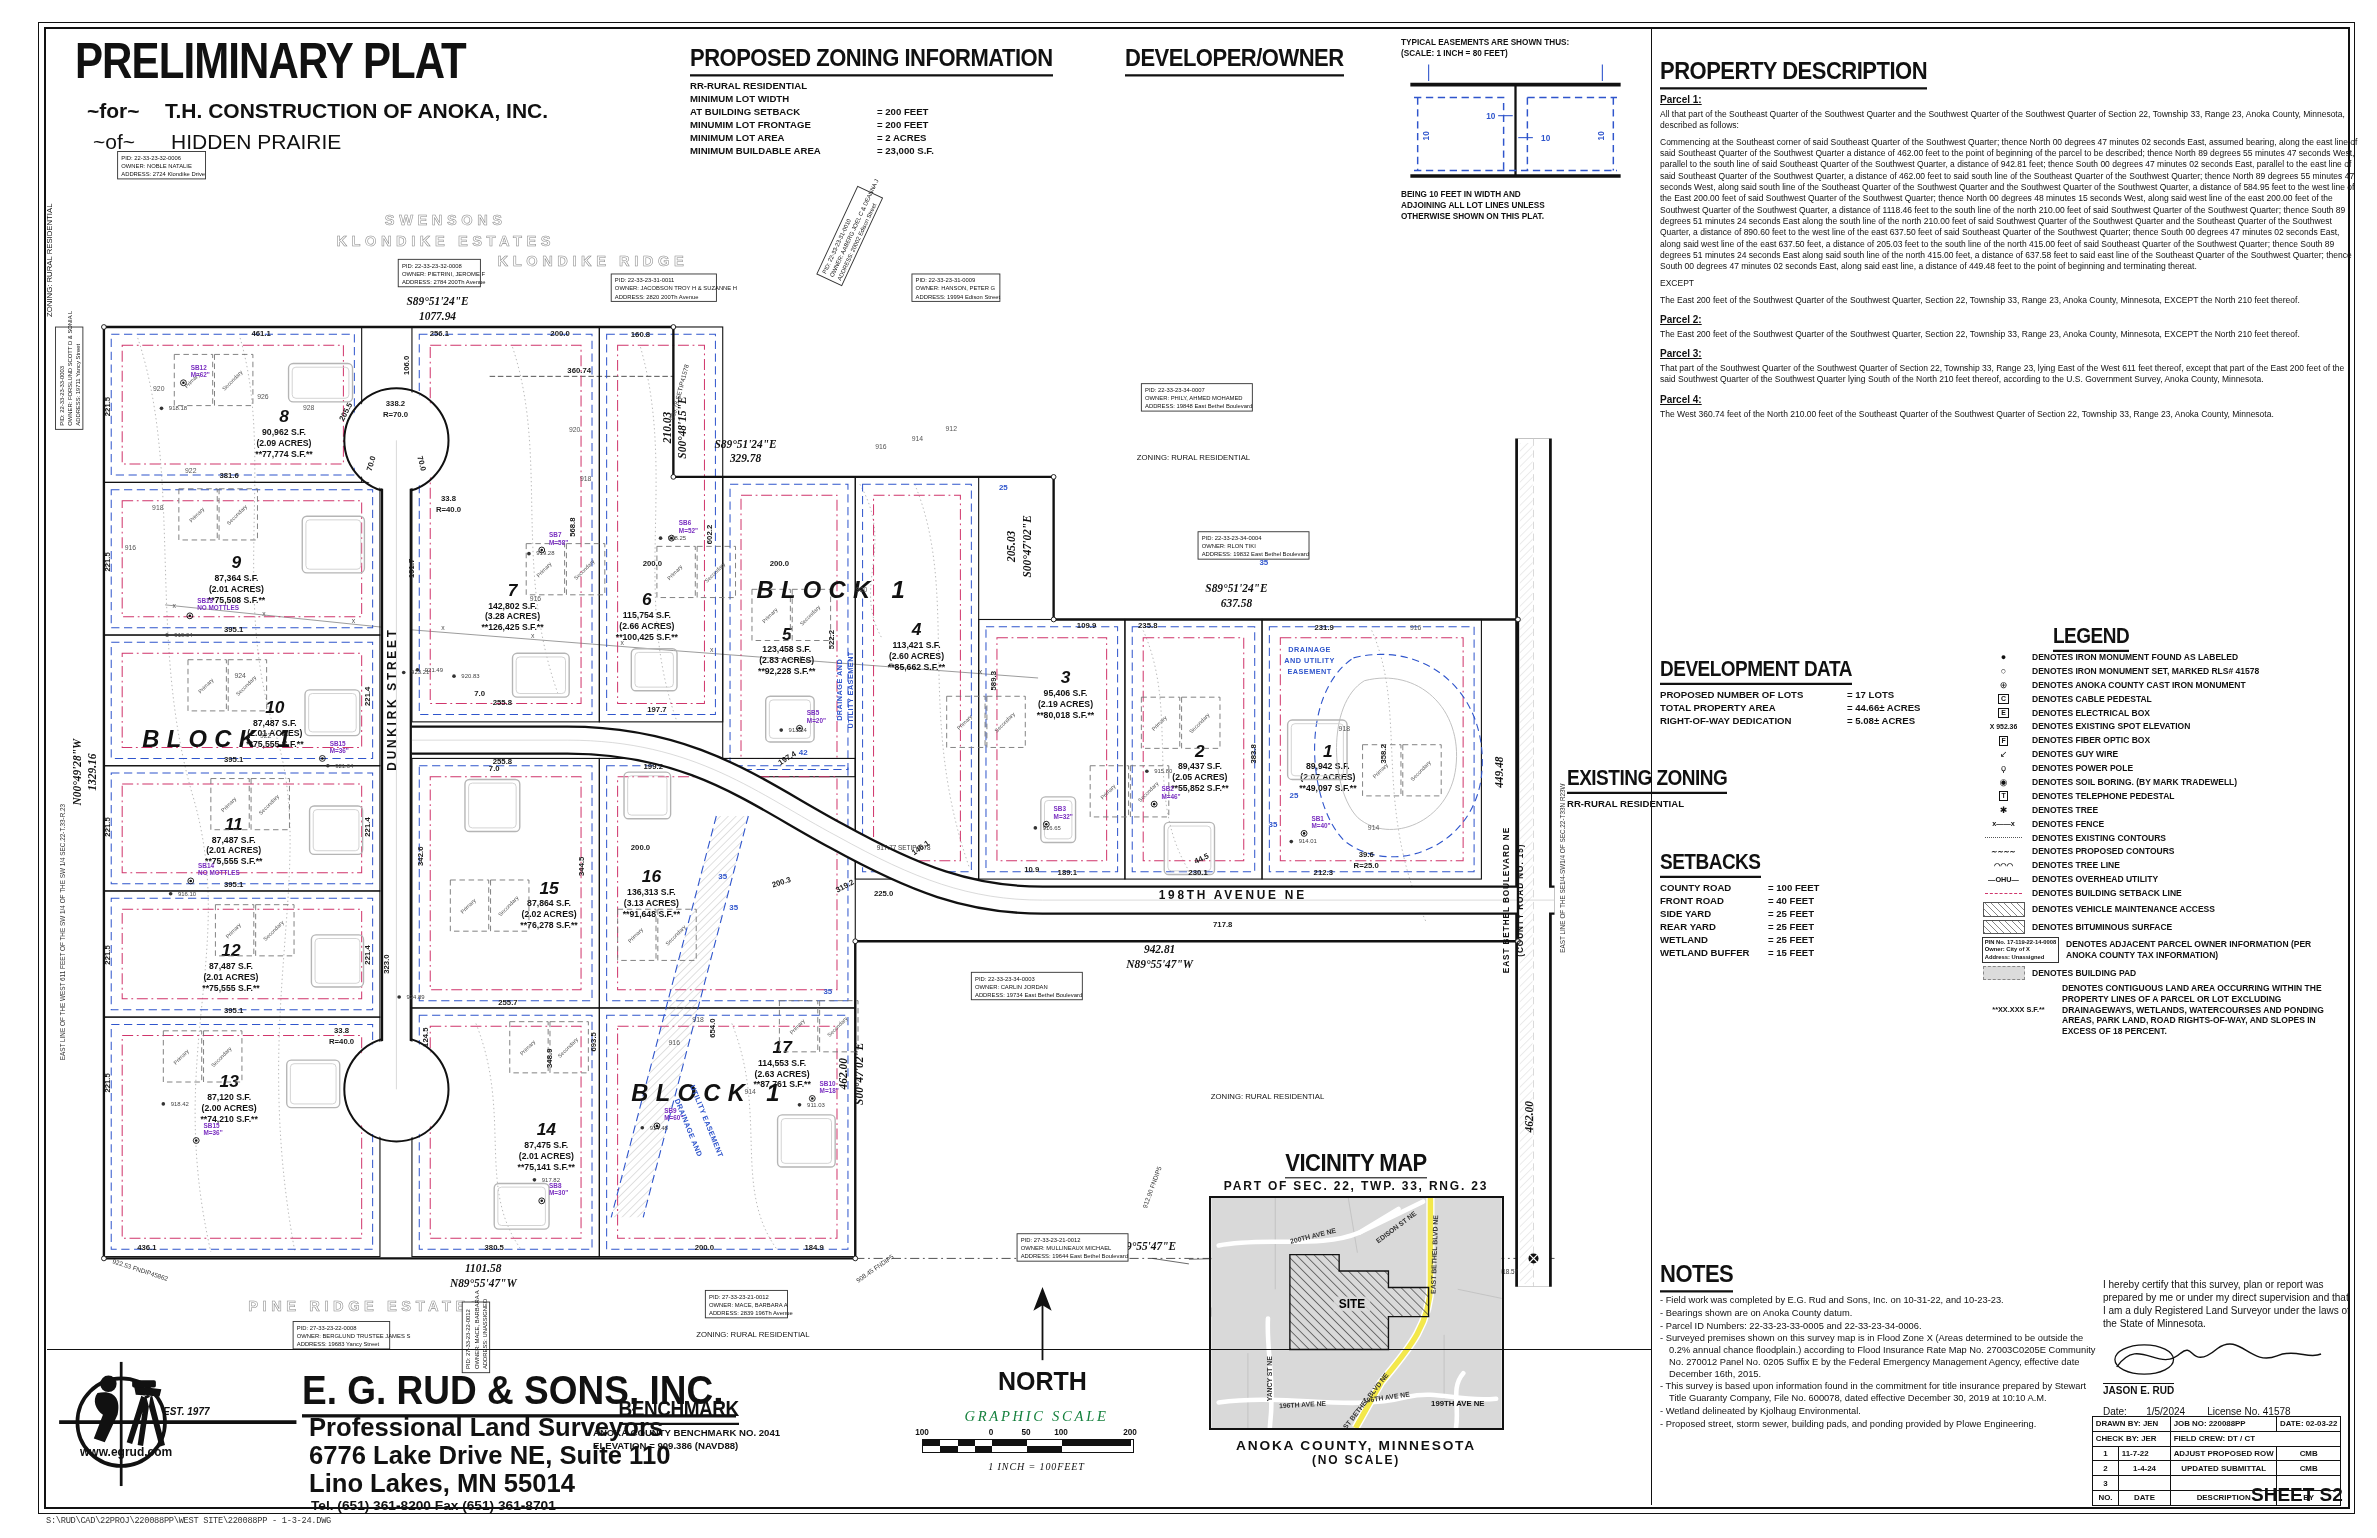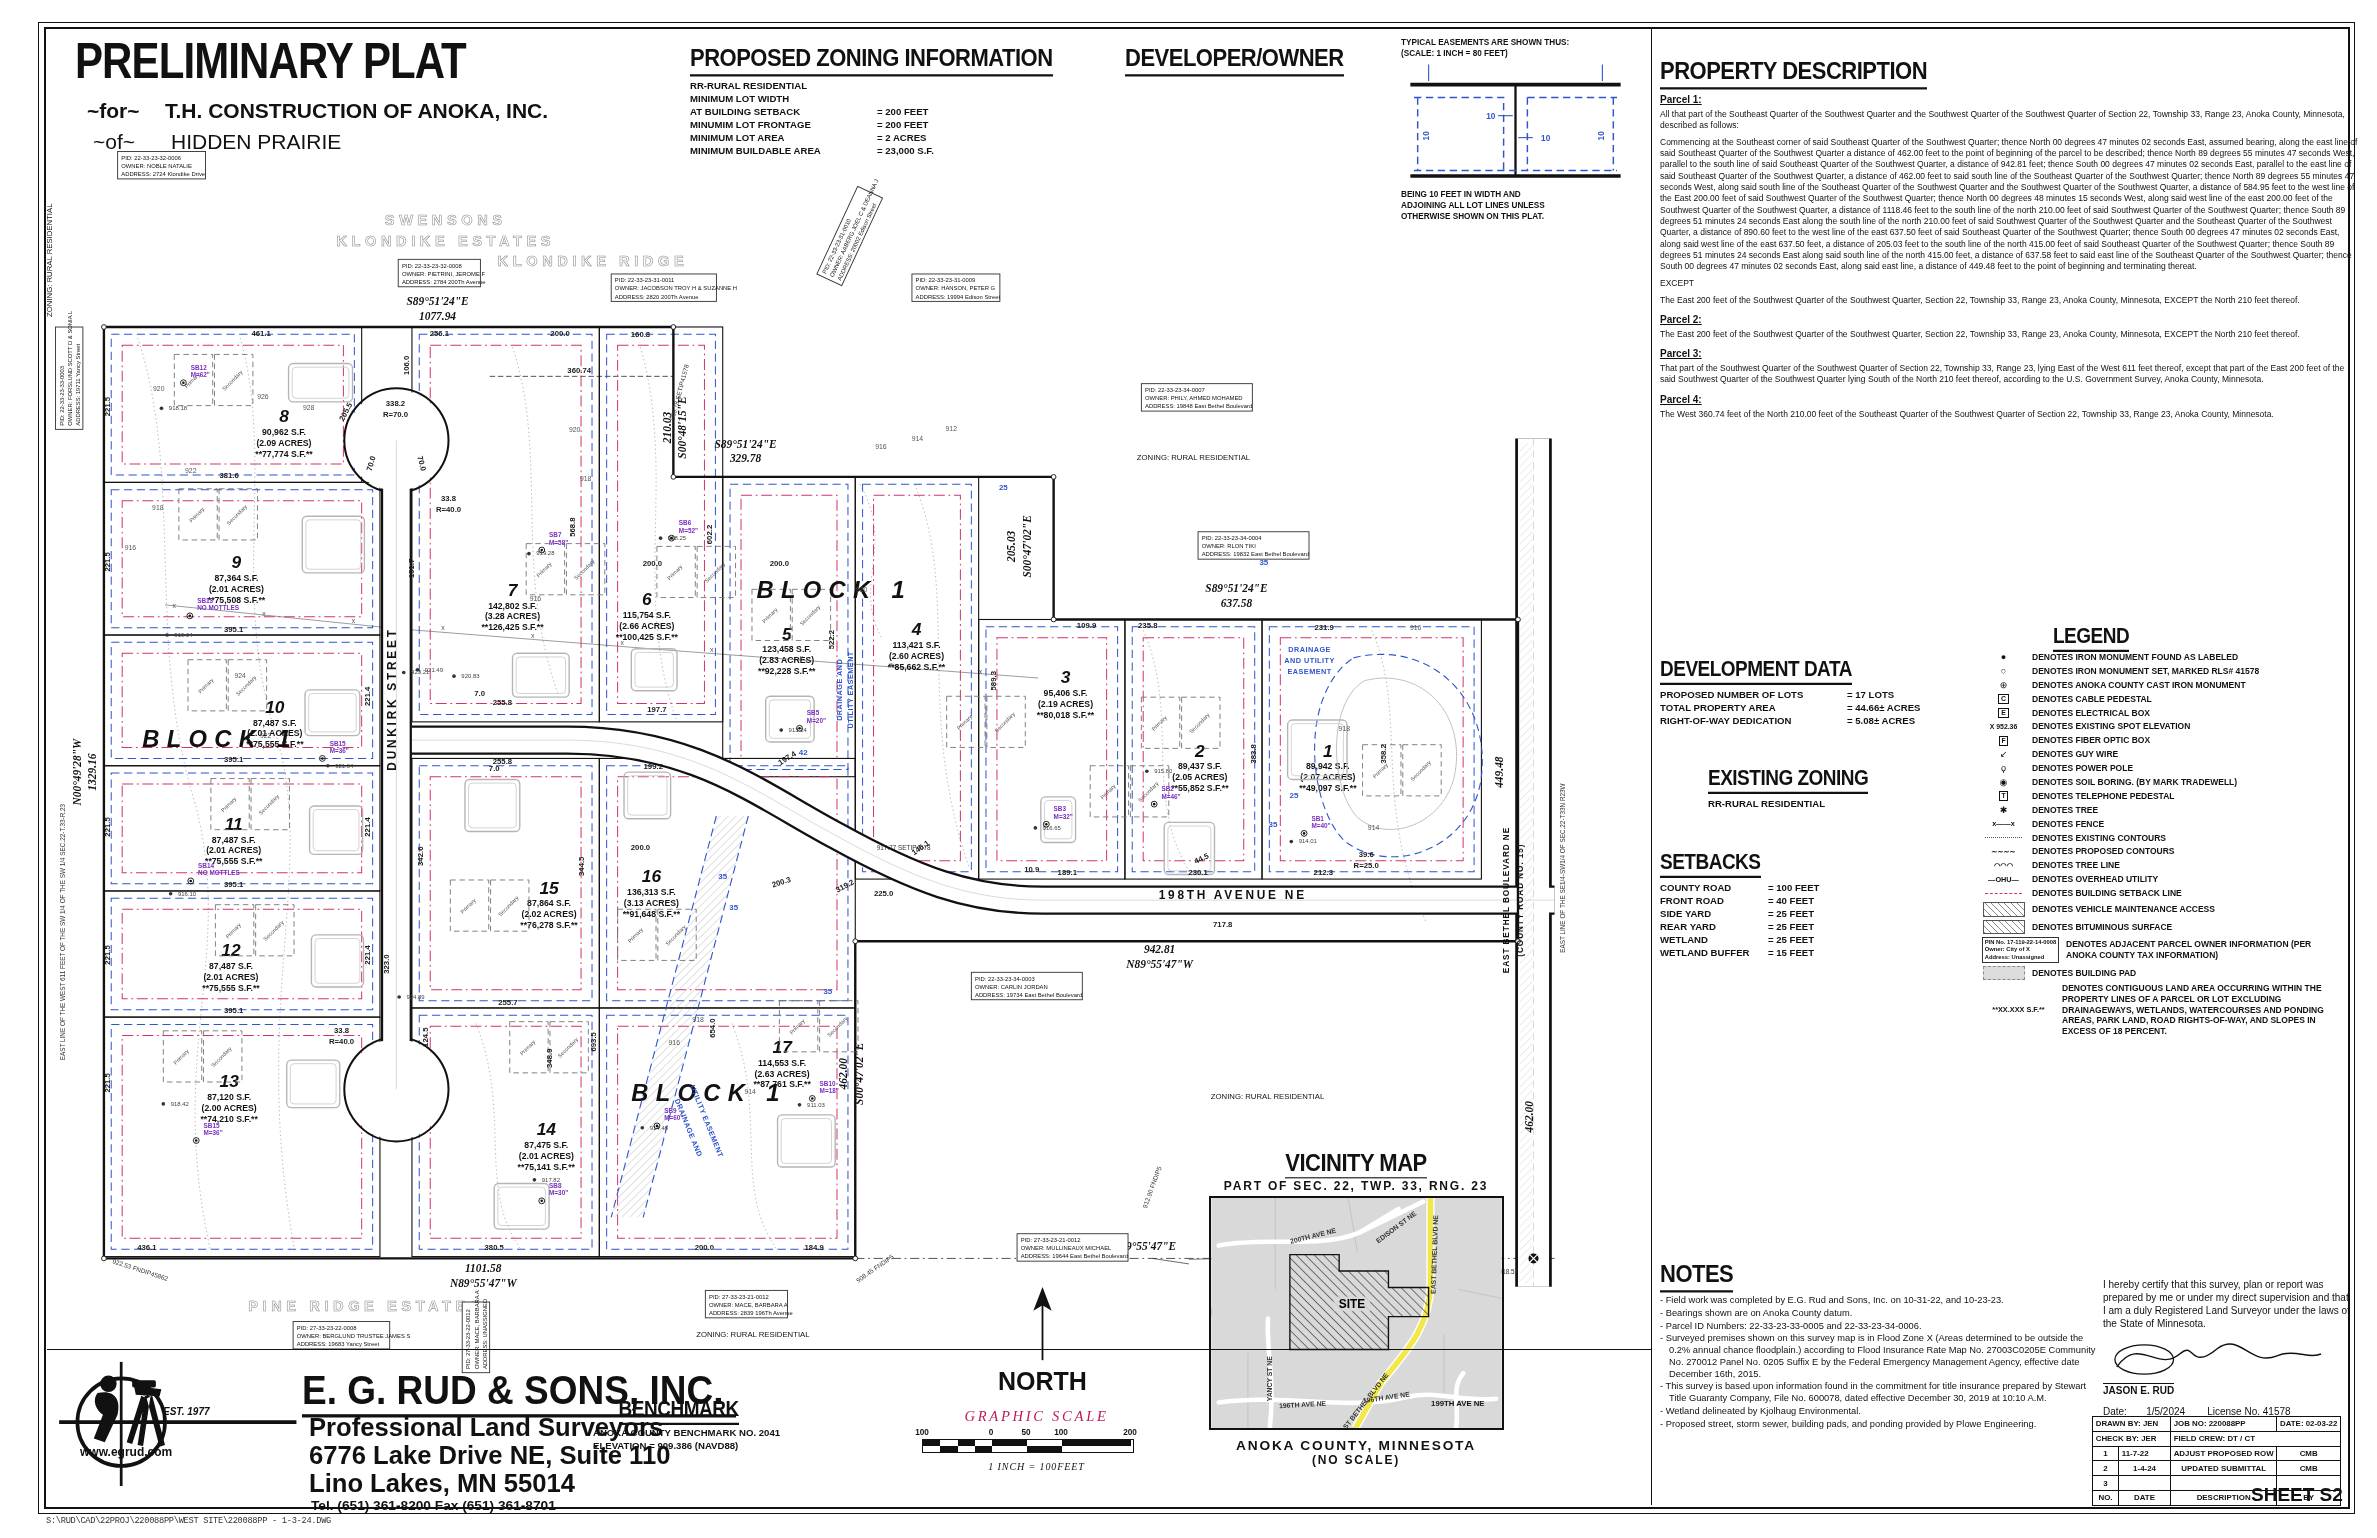--- a/index.html
+++ b/index.html
@@ -26,21 +26,21 @@
   .devlines{font-size:9.6px;font-weight:bold;line-height:1.4;margin-top:7.3px}
   
   .easenote{left:1401px;top:38px;width:247px;}
   .easenote .cap{font-size:8.2px;font-weight:bold;line-height:1.3}
   
   .propdesc{left:1660px;top:57px;width:702px}
   .pd-body{margin-top:7.3px}
   .pd-h{font-size:10px;font-weight:bold;text-decoration:underline;margin:8.2px 0 3.7px}
   .pd-p{font-size:8.5px;line-height:1.33;margin:0 0 5.5px;text-align:left}
   .devdata{left:1660px;top:657px;width:357px}
-  .exzone{left:1708px;top:766px;width:357px}
+  .exzone{left:1567px;top:766px;width:357px}
   .setbacks{left:1660px;top:850px;width:274px}
   .kv2 .lab{width:108px}
   .legend{left:1975px;top:624px;width:389px}
   .legend h3{margin-left:78px}
   .lg-row{display:flex;align-items:center;margin-top:2.9px;min-height:11px}
   .lg-ic{width:57px;flex:0 0 57px;text-align:center;font-size:9.1px;line-height:1}
   .lg-lb{font-size:8.5px;font-weight:bold;line-height:1.25}
   .icbox{display:inline-block;border:0.9px solid #111;font-size:6.9px;font-weight:bold;padding:0 1.8px;line-height:8.2px}
   .ic-dotline{display:inline-block;width:37px;border-top:1.8px dotted #555;vertical-align:middle}
   .ic-redline{display:inline-block;width:37px;border-top:1.8px dashed #d0356b;vertical-align:middle}
@@ -68,21 +68,21 @@
   .logo-ad2{left:309px;top:1469px;font-size:25.6px;font-weight:bold;white-space:nowrap}
   .logo-tel{left:311px;top:1498px;font-size:13.7px;font-weight:bold;white-space:nowrap}
   .logo-est{left:163px;top:1406px;font-size:10px;font-weight:bold;font-style:italic}
   .logo-web{left:80px;top:1445px;font-size:12px;font-weight:bold}
   .bench{left:593px;top:1397px;width:256px}
   .bench h3{margin-left:25.6px}
   .bench .bl{font-size:9.6px;font-weight:bold;line-height:1.35;margin-top:5.5px}
   .north{left:933px;top:1287px;width:219px;text-align:center}
   .north .nlab{font-size:25px;font-weight:bold;margin-top:1.8px}
   .gscale{left:922px;top:1408px;width:229px}
-  .gs-title{font-family:"Liberation Serif",serif;font-style:italic;font-size:14.6px;letter-spacing:2.7px;color:#be185d;text-align:center}
+  .gs-title{font-family:"Liberation Serif",serif;font-style:italic;font-size:14.6px;letter-spacing:2.7px;color:#15803d;text-align:center}
   .gs-cap{font-family:"Liberation Serif",serif;font-style:italic;font-size:10px;letter-spacing:0.9px;text-align:center;margin-top:5.5px}
   .gs-bar{position:relative;height:27.4px;margin-top:2.7px}
   .gs-ticks{position:relative;height:10px;font-size:8.2px;font-weight:bold}
   .gs-ticks span{position:absolute;transform:translateX(-50%)}
   .gs-cells{position:absolute;top:11px;left:0;height:12.8px;width:210px;border:0.9px solid #111}
   .gs-cells div{position:absolute;height:6.4px}
   
   .vic{left:1205px;top:1150px;width:302px;text-align:center}
   .vic-t{font-size:22px;font-weight:bold;letter-spacing:-0.5px;transform:scaleY(1.1);display:inline-block;border-bottom:1.8px solid #111}
   .vic-s{font-size:12px;letter-spacing:1.8px;font-weight:bold;margin-top:1.8px}

